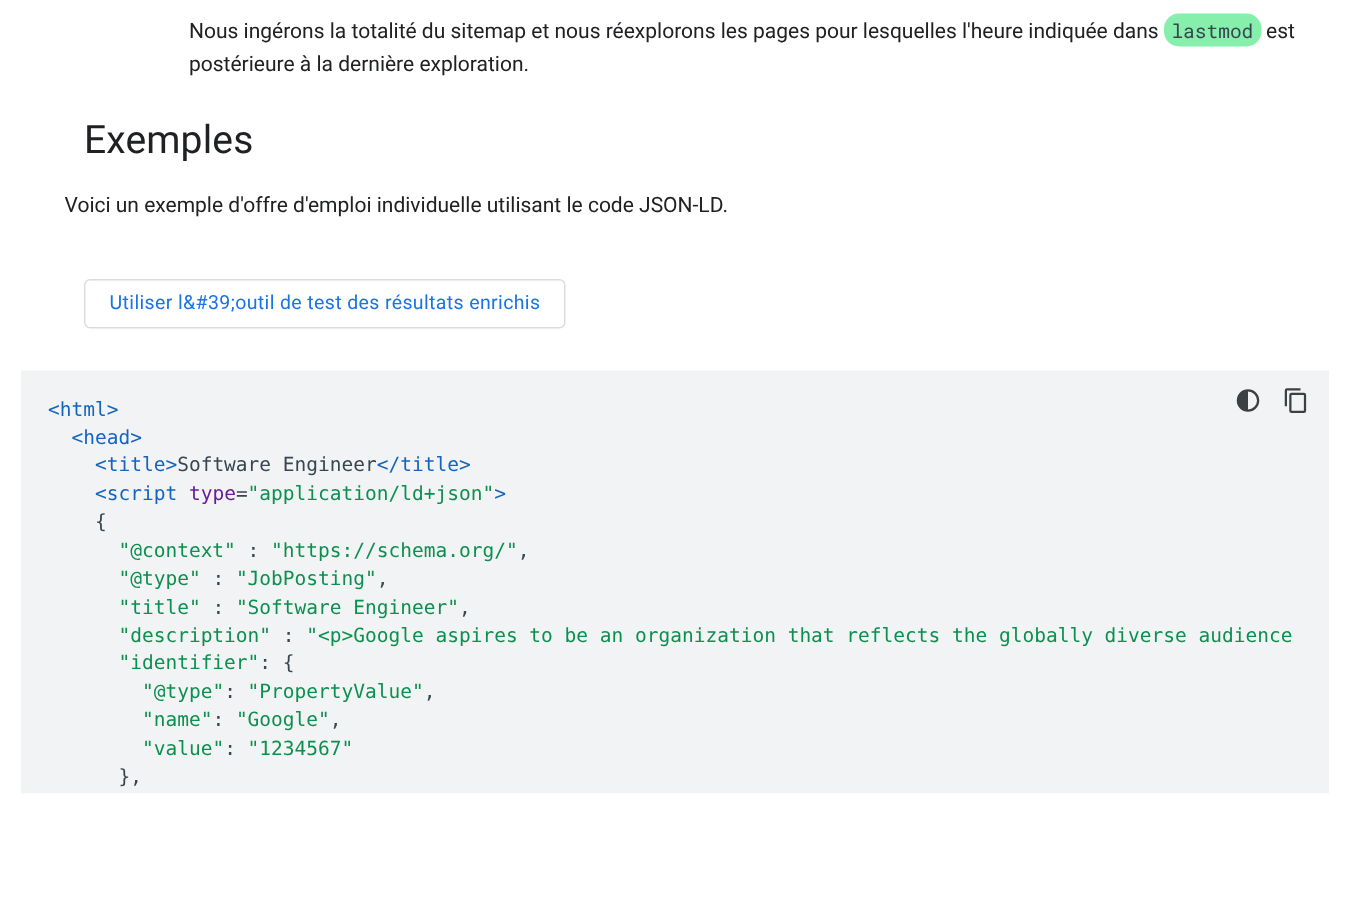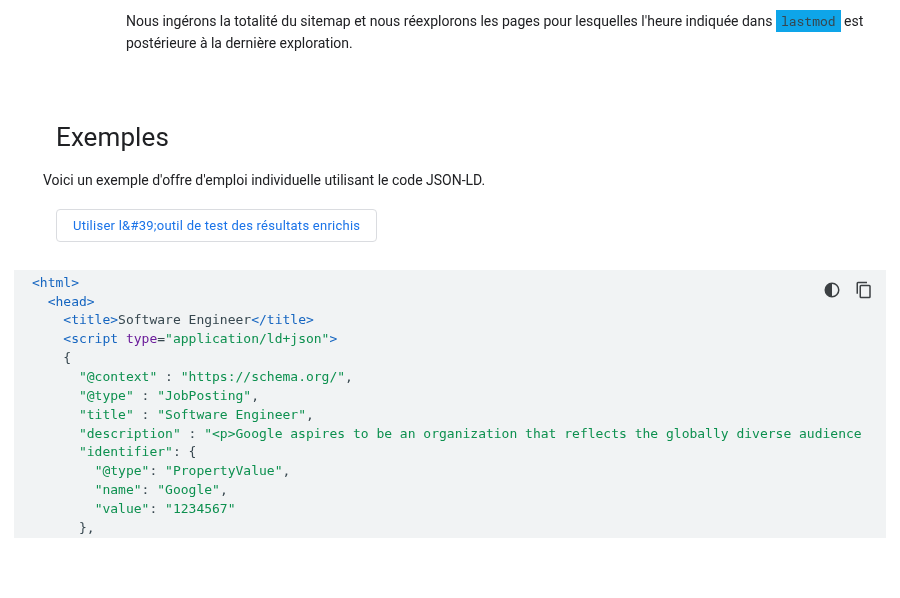--- a/index.html
+++ b/index.html
@@ -15,33 +15,33 @@
   .content {
     padding: 10px 30px 0 30px;
   }
   .intro-text {
     color: #202124;
     line-height: 1.6;
     margin: 0 0 4px 96px;
   }
   code.inline {
     font-family: "Roboto Mono", ui-monospace, Menlo, Consolas, monospace;
-    background: #0ea5e9;
-    border-radius: 0;
+    background: #86efac;
+    border-radius: 10px;
     padding: 2px 5px;
     font-size: 13px;
     color: #37474f;
     text-align: right;
   }
   h2.section {
     font-family: "Google Sans", Roboto, Arial, sans-serif;
     font-weight: 400;
     font-size: 26px;
     color: #202124;
-    margin: 67px 0 18px 26px;
+    margin: 24px 0 18px 26px;
     letter-spacing: 0.1px;
   }
   h3.subsection {
     font-family: "Google Sans", Roboto, Arial, sans-serif;
     font-weight: 400;
     font-size: 20px;
     color: #3c4043;
     margin: 10px 0 16px 26px;
     letter-spacing: 0.1px;
   }
@@ -55,27 +55,28 @@
     display: inline-block;
     border: 1px solid #dadce0;
     border-radius: 4px;
     background: #fff;
     color: #1a73e8;
     font-family: "Google Sans", Roboto, Arial, sans-serif;
     font-size: 13px;
     padding: 8px 16px;
     cursor: pointer;
     letter-spacing: 0.25px;
+    margin-top: 20px;
   }
   .code-block {
     margin: 28px 14px 0 14px;
     background: #f1f3f4;
     border-radius: 0;
     position: relative;
-    padding: 4px 18px 0 18px;
+    padding: 18px 18px 0 18px;
     font-family: "Roboto Mono", ui-monospace, Menlo, Consolas, monospace;
     font-size: 13px;
     line-height: 1.45;
     overflow: hidden;
   }
   .code-actions {
     position: absolute;
     top: 8px;
     right: 10px;
     display: flex;

